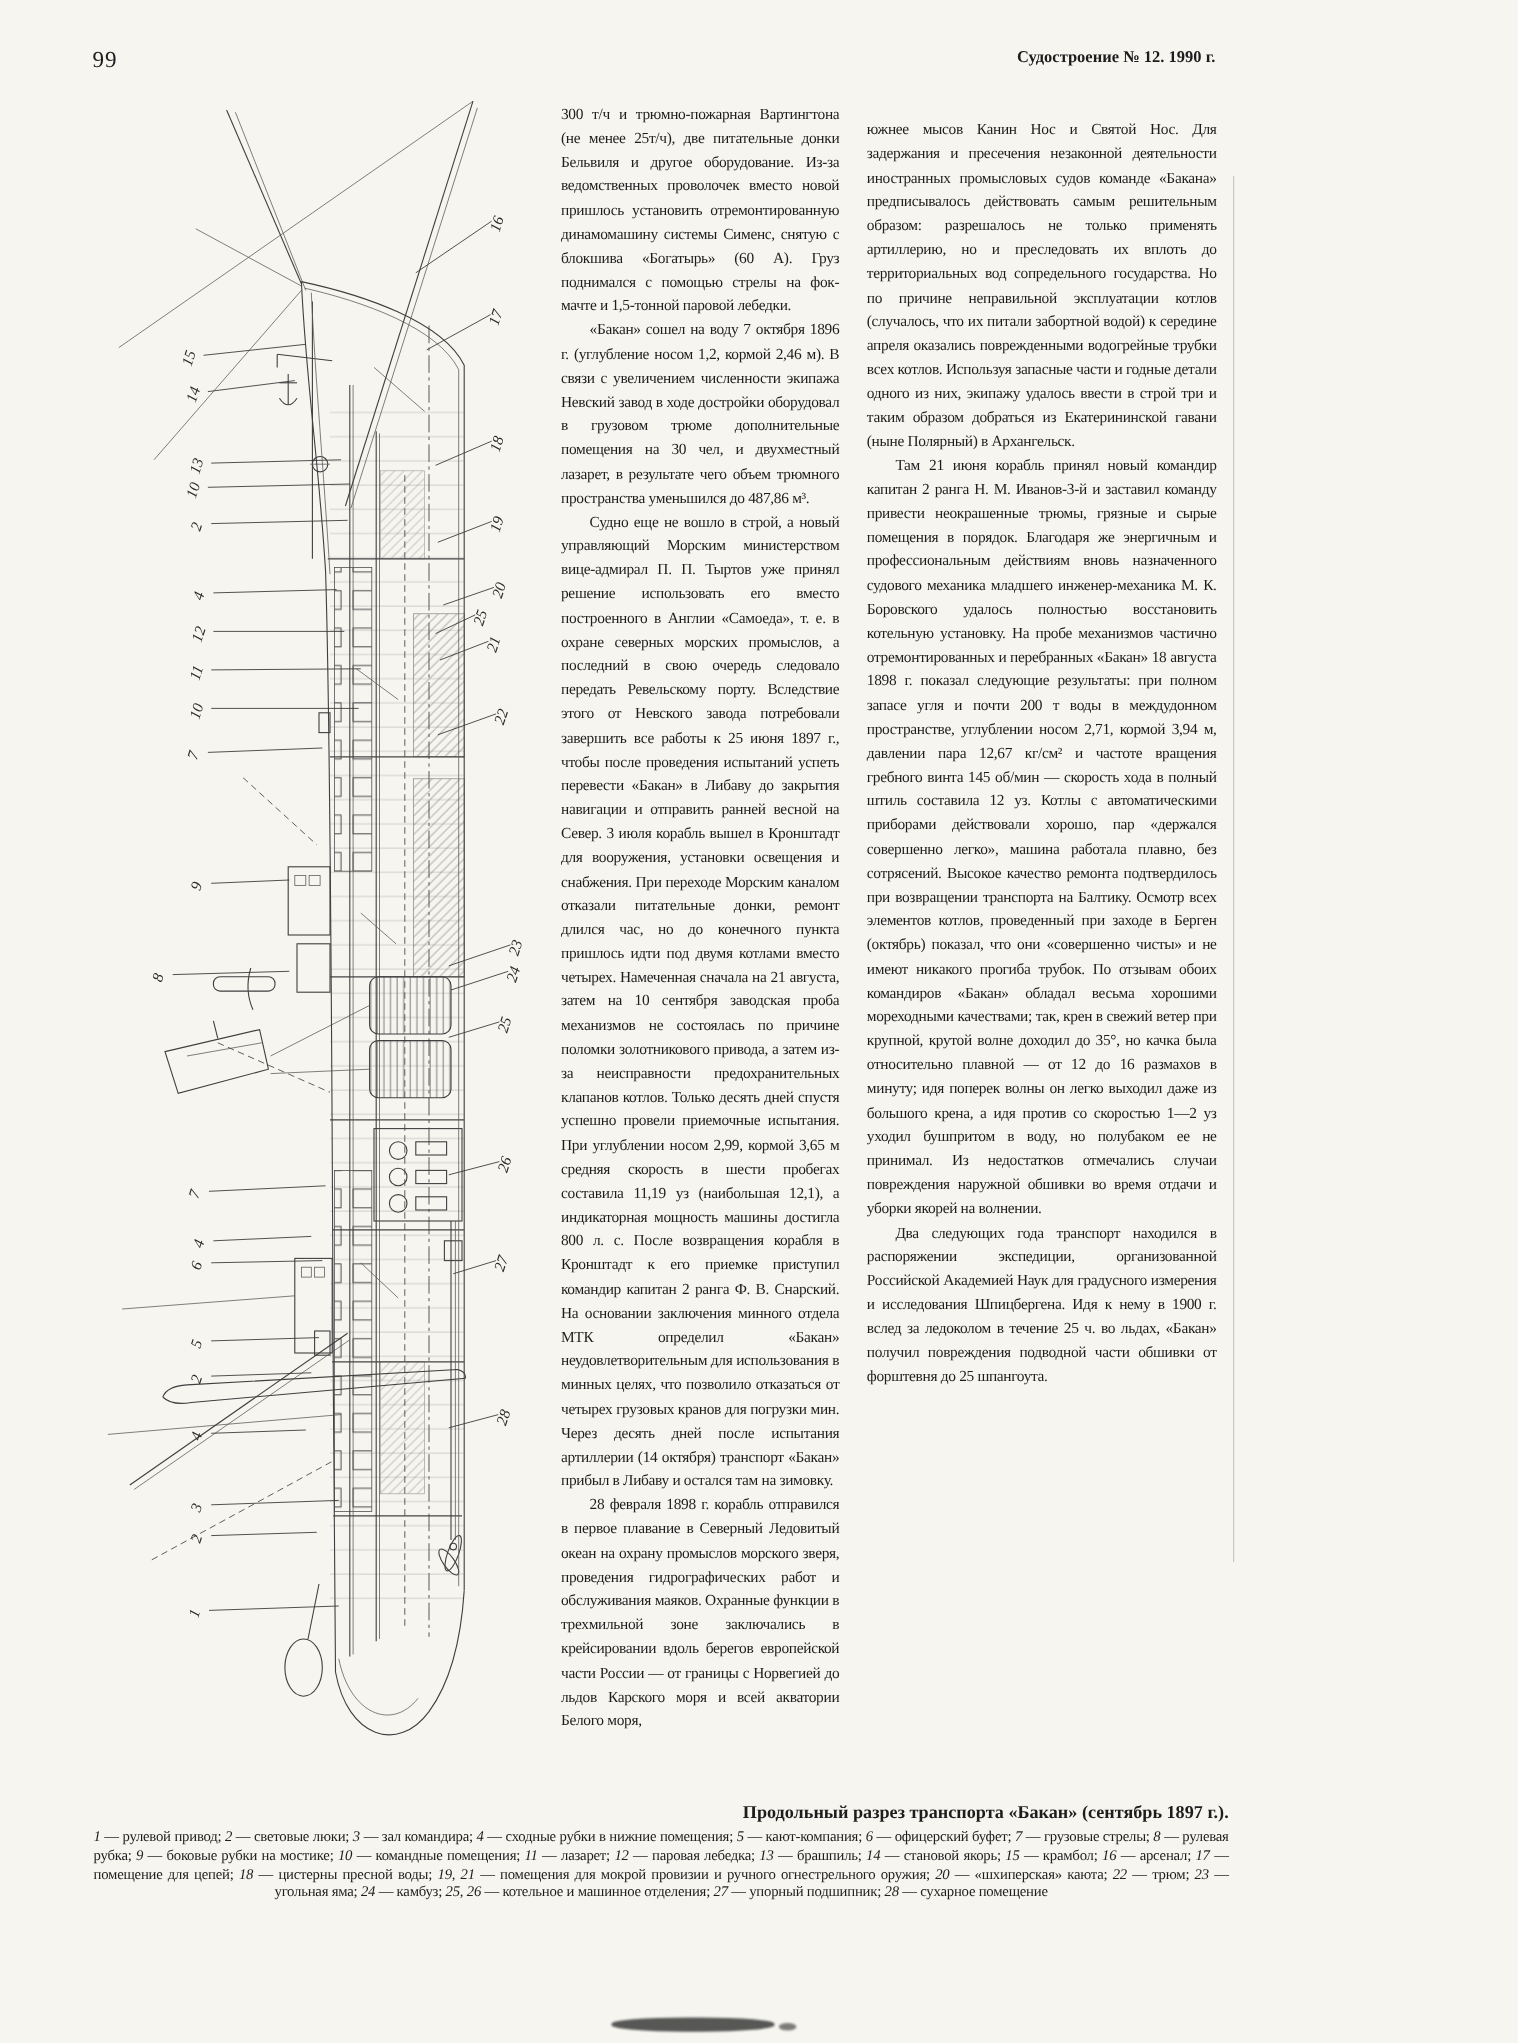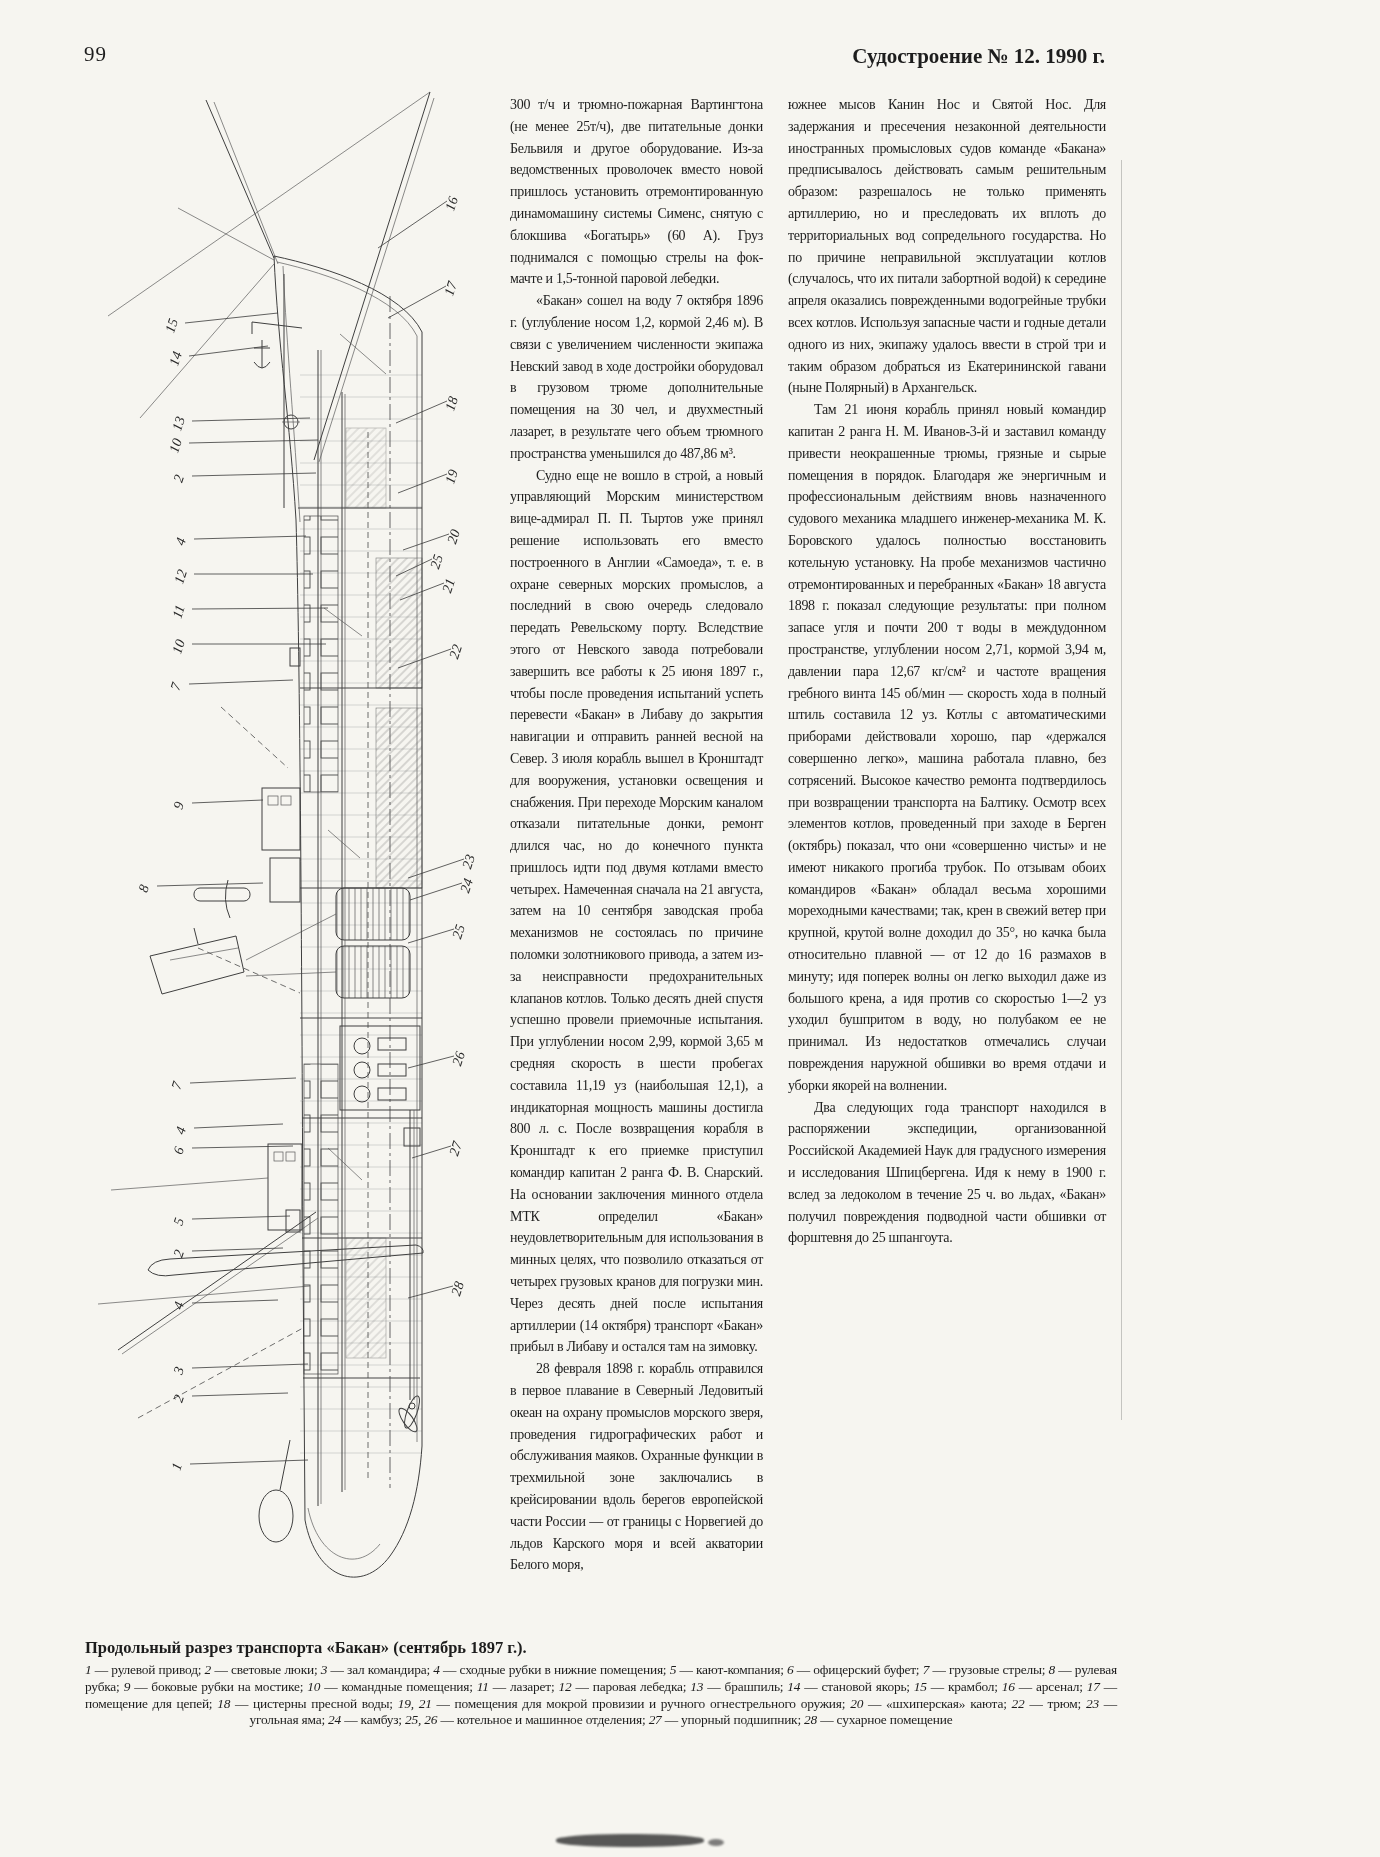--- a/index.html
+++ b/index.html
@@ -1,26 +1,26 @@
 <!DOCTYPE html>
 <html lang="ru"><head>
 <meta charset="utf-8">
 <style>
   html,body{margin:0;padding:0;}
   body{width:1380px;height:1857px;position:relative;background:#f6f5f0;font-family:"Liberation Serif",serif;color:#1d1d1d;overflow:hidden;}
   .page{position:absolute;inset:0;}
   .pagenum{position:absolute;left:84px;top:42px;font-size:21px;letter-spacing:1px;}
-  .journal{position:absolute;left:0;top:44px;width:1105px;text-align:right;font-size:21px;font-weight:bold;}
+  .journal{position:absolute;left:0;top:44px;width:1105px;text-align:right;font-size:15px;font-weight:bold;}
   .col{position:absolute;top:94px;text-align:justify;font-size:14px;line-height:21.8px;letter-spacing:-0.3px;}
   .col p{margin:0;text-indent:26px;}
   .col p:first-child{text-indent:0;}
   .col-mid{left:510px;width:253px;}
-  .col-right{left:788px;width:318px;}
+  .col-right{left:788px;width:318px;margin-top:14px;}
   .caption{position:absolute;left:85px;top:1638px;width:1032px;}
-  .cap-title{text-align:left;font-weight:bold;font-size:16.5px;margin-bottom:4px;}
+  .cap-title{text-align:right;font-weight:bold;font-size:16.5px;margin-bottom:4px;}
   .cap-legend{font-size:13.4px;line-height:16.8px;text-align:justify;text-align-last:center;letter-spacing:-0.2px;}
   .cap-legend i{font-style:italic;}
   svg#ship-svg{position:absolute;left:78px;top:88px;}
   svg .ln{stroke:#3f3f3f;stroke-width:1;fill:none;}
   svg .thin{stroke:#5a5a5a;stroke-width:.7;fill:none;}
   svg .bulk{stroke:#454545;stroke-width:1.1;fill:none;}
   svg .dash{stroke:#4a4a4a;stroke-width:.8;fill:none;stroke-dasharray:6 4;}
   svg .wline{stroke:#555;stroke-width:.9;fill:none;stroke-dasharray:16 4 3 4;}
   svg .leader{stroke:#3a3a3a;stroke-width:.8;}
   svg .callout{font-family:"Liberation Serif",serif;font-style:italic;font-size:14px;fill:#2a2a2a;text-anchor:middle;}

